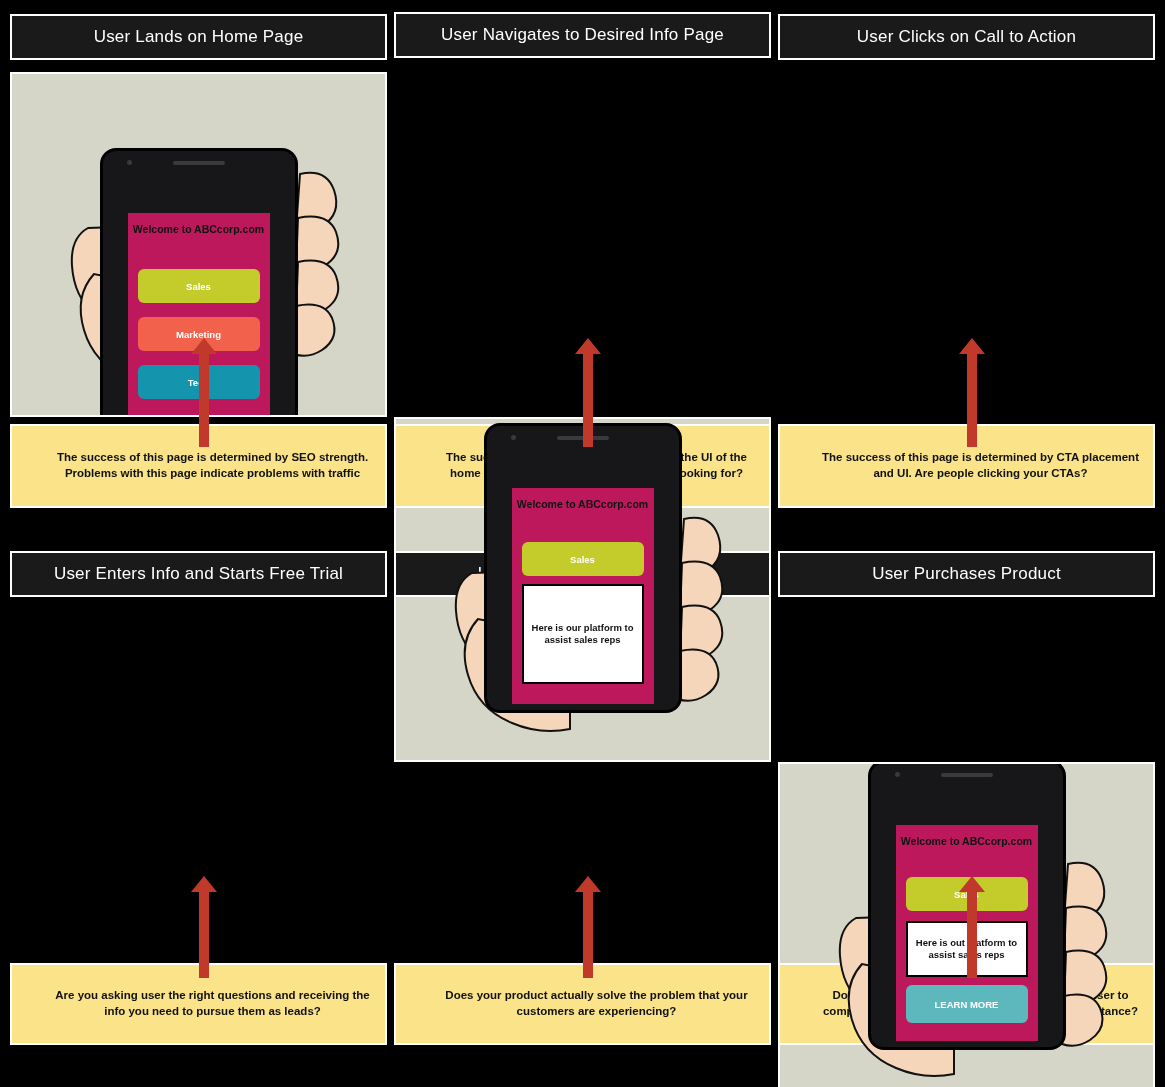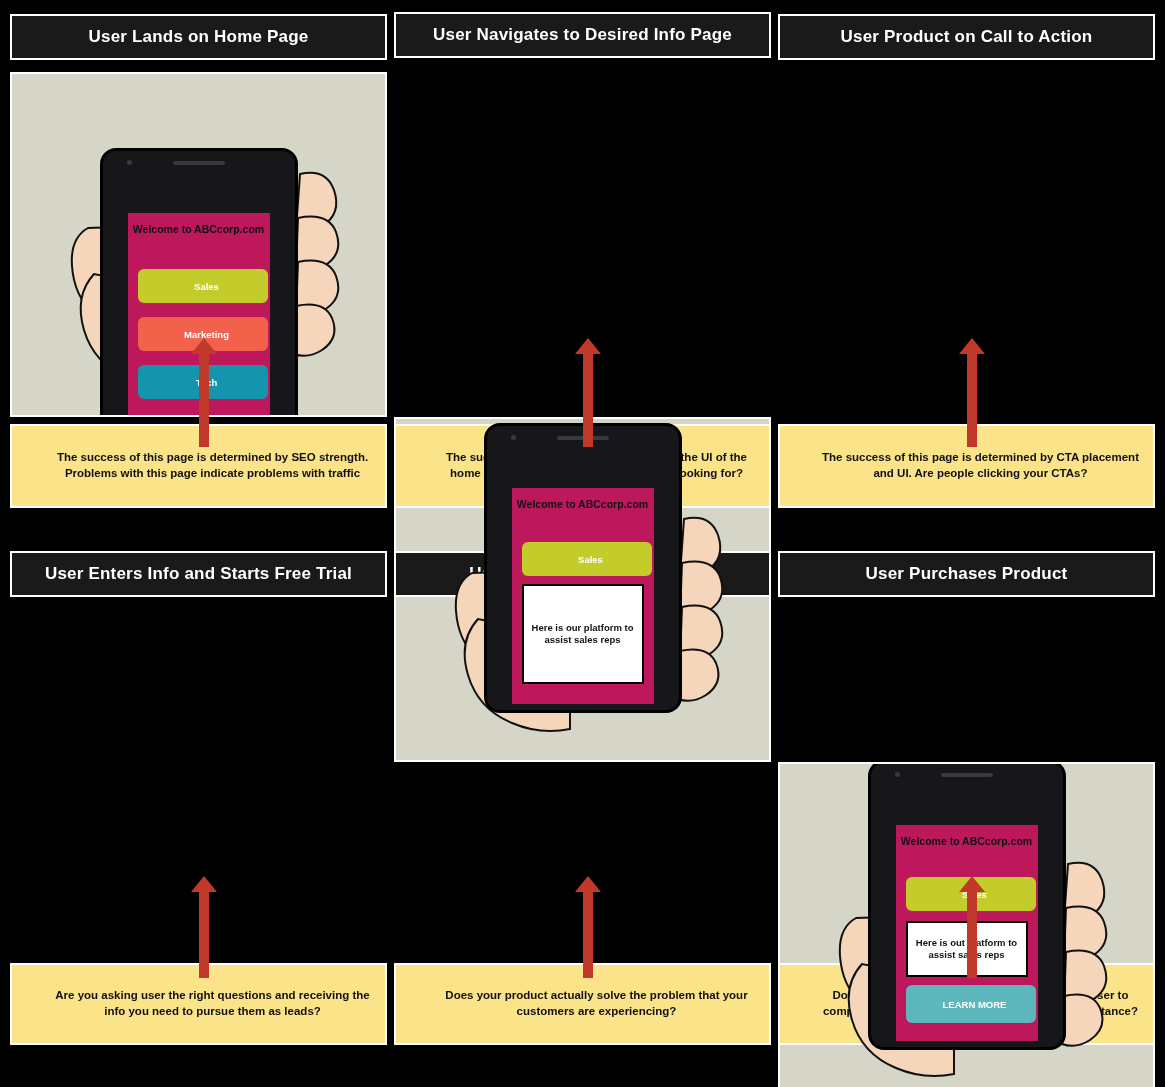--- a/index.html
+++ b/index.html
@@ -15,21 +15,21 @@
 
   .title-box{
     background:#1a1a1a;
     border:2px solid #ffffff;
     box-sizing:border-box;
     display:flex;align-items:center;justify-content:center;
     text-align:center;
   }
   .title-box .t{
     color:#ffffff;
-    font-weight:bold;
+    font-weight:normal;
     font-size:17px;
     letter-spacing:.2px;
     padding:0 8px;
   }
 
   .scene{
     background:#d5d5c8;
     border:2px solid #ffffff;
     box-sizing:border-box;
     position:relative;
@@ -108,21 +108,20 @@
     color:#111;
     padding-top:10px;
   }
   .btn{
     border-radius:6px;
     color:#fff;
     font-weight:bold;
     font-size:9.5px;
     display:flex;align-items:center;justify-content:center;
     text-align:center;
-    padding-left:8px;
   }
   .boxout{
     border:2px solid #000;
     background:#fff;
     display:flex;align-items:center;justify-content:center;
     text-align:center;
     font-weight:bold;
     font-size:9.5px;
     color:#111;
     line-height:1.25;
@@ -199,21 +198,21 @@
     </div>
   </div>
 
   <div class="arrow" style="left:583px;top:352px;height:95px;"></div>
 
   <div class="cell note" style="left:394px;top:424px;width:377px;height:84px;">
     <span class="n">The success of this page is determined by the UI of the home page. Can people find what they're looking for?</span>
   </div>
 
   <div class="cell title-box" style="left:778px;top:14px;width:377px;height:46px;">
-    <span class="t">User Product on Call to Action</span>
+    <span class="t">User Clicks on Call to Action</span>
   </div>
 
   <div class="cell scene" style="left:778px;top:72px;width:377px;height:345px;">
     <div class="hand">
       <svg width="290" height="340" viewBox="0 0 290 340">
         <g stroke="#111" stroke-width="2" fill="#f6d6bb">
           <path d="M34 150 q-18 10 -16 38 q2 30 22 48 q22 20 52 22 l0 -110 z"></path>
           <path d="M246 96 q26 -6 34 16 q8 24 -12 36 q-14 9 -26 4 z"></path>
           <path d="M244 140 q30 -6 38 14 q8 22 -12 34 q-14 9 -28 4 z"></path>
           <path d="M244 184 q30 -6 38 14 q8 22 -12 34 q-14 9 -28 4 z"></path>

